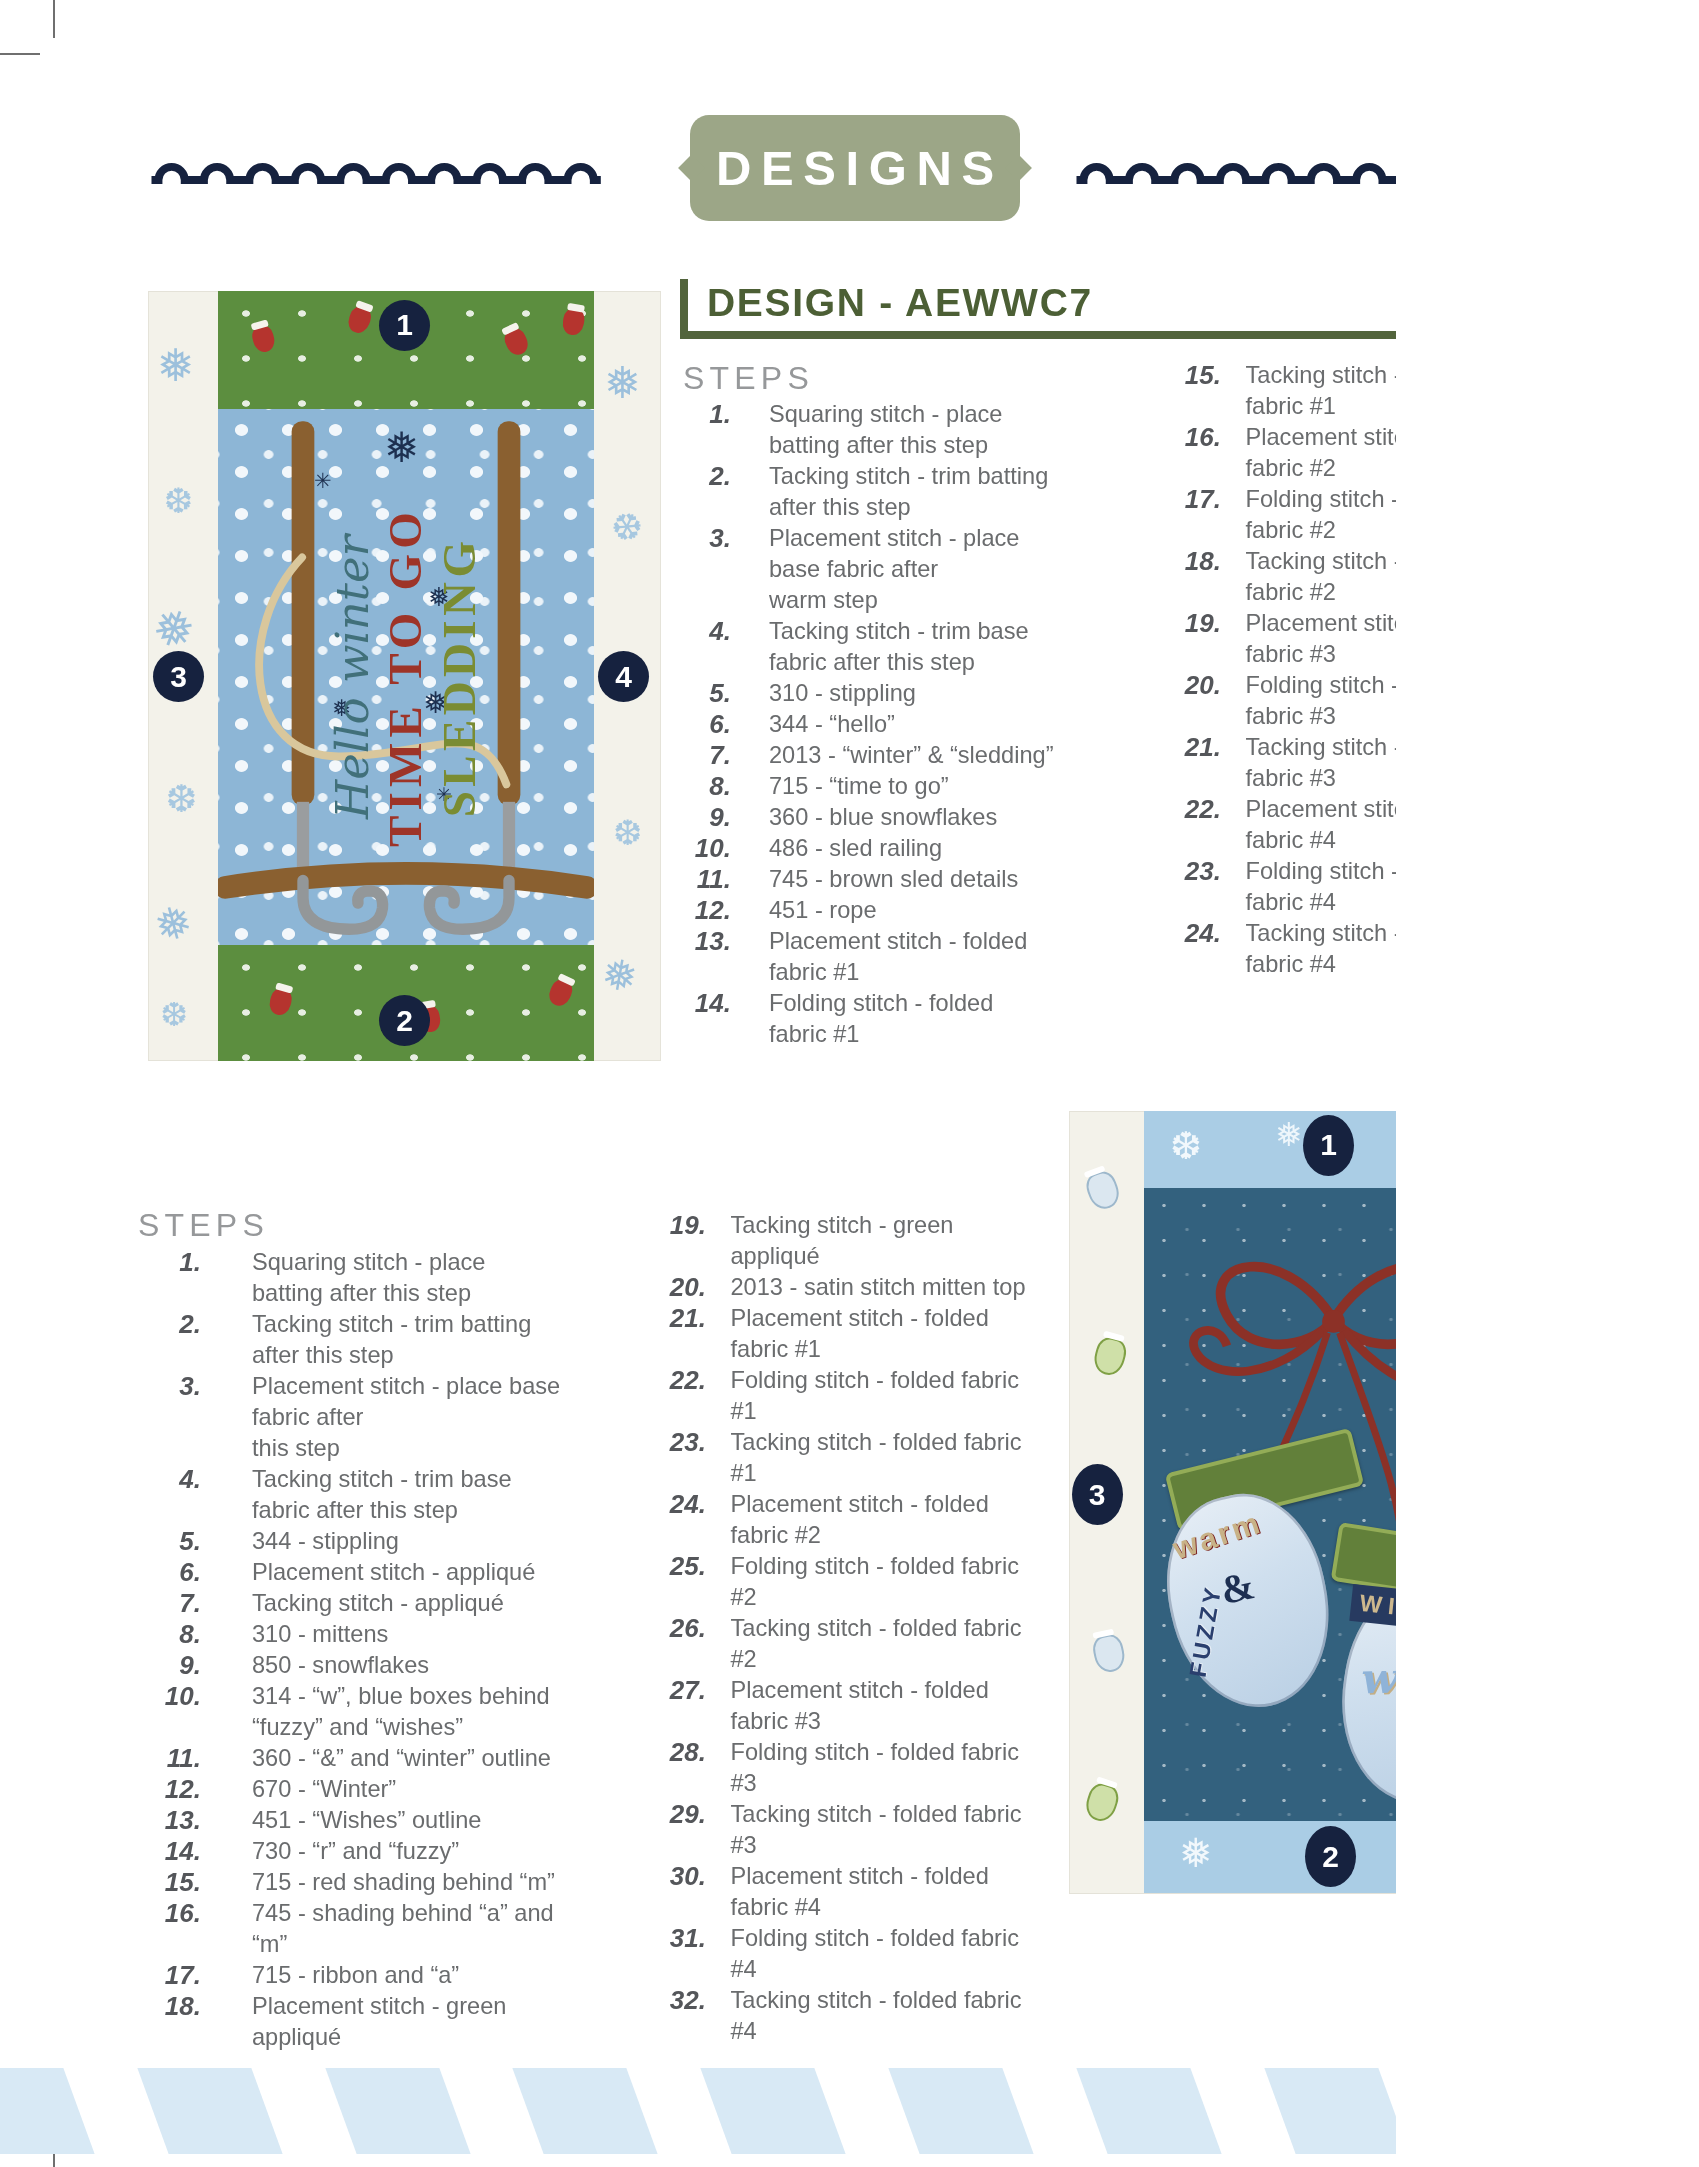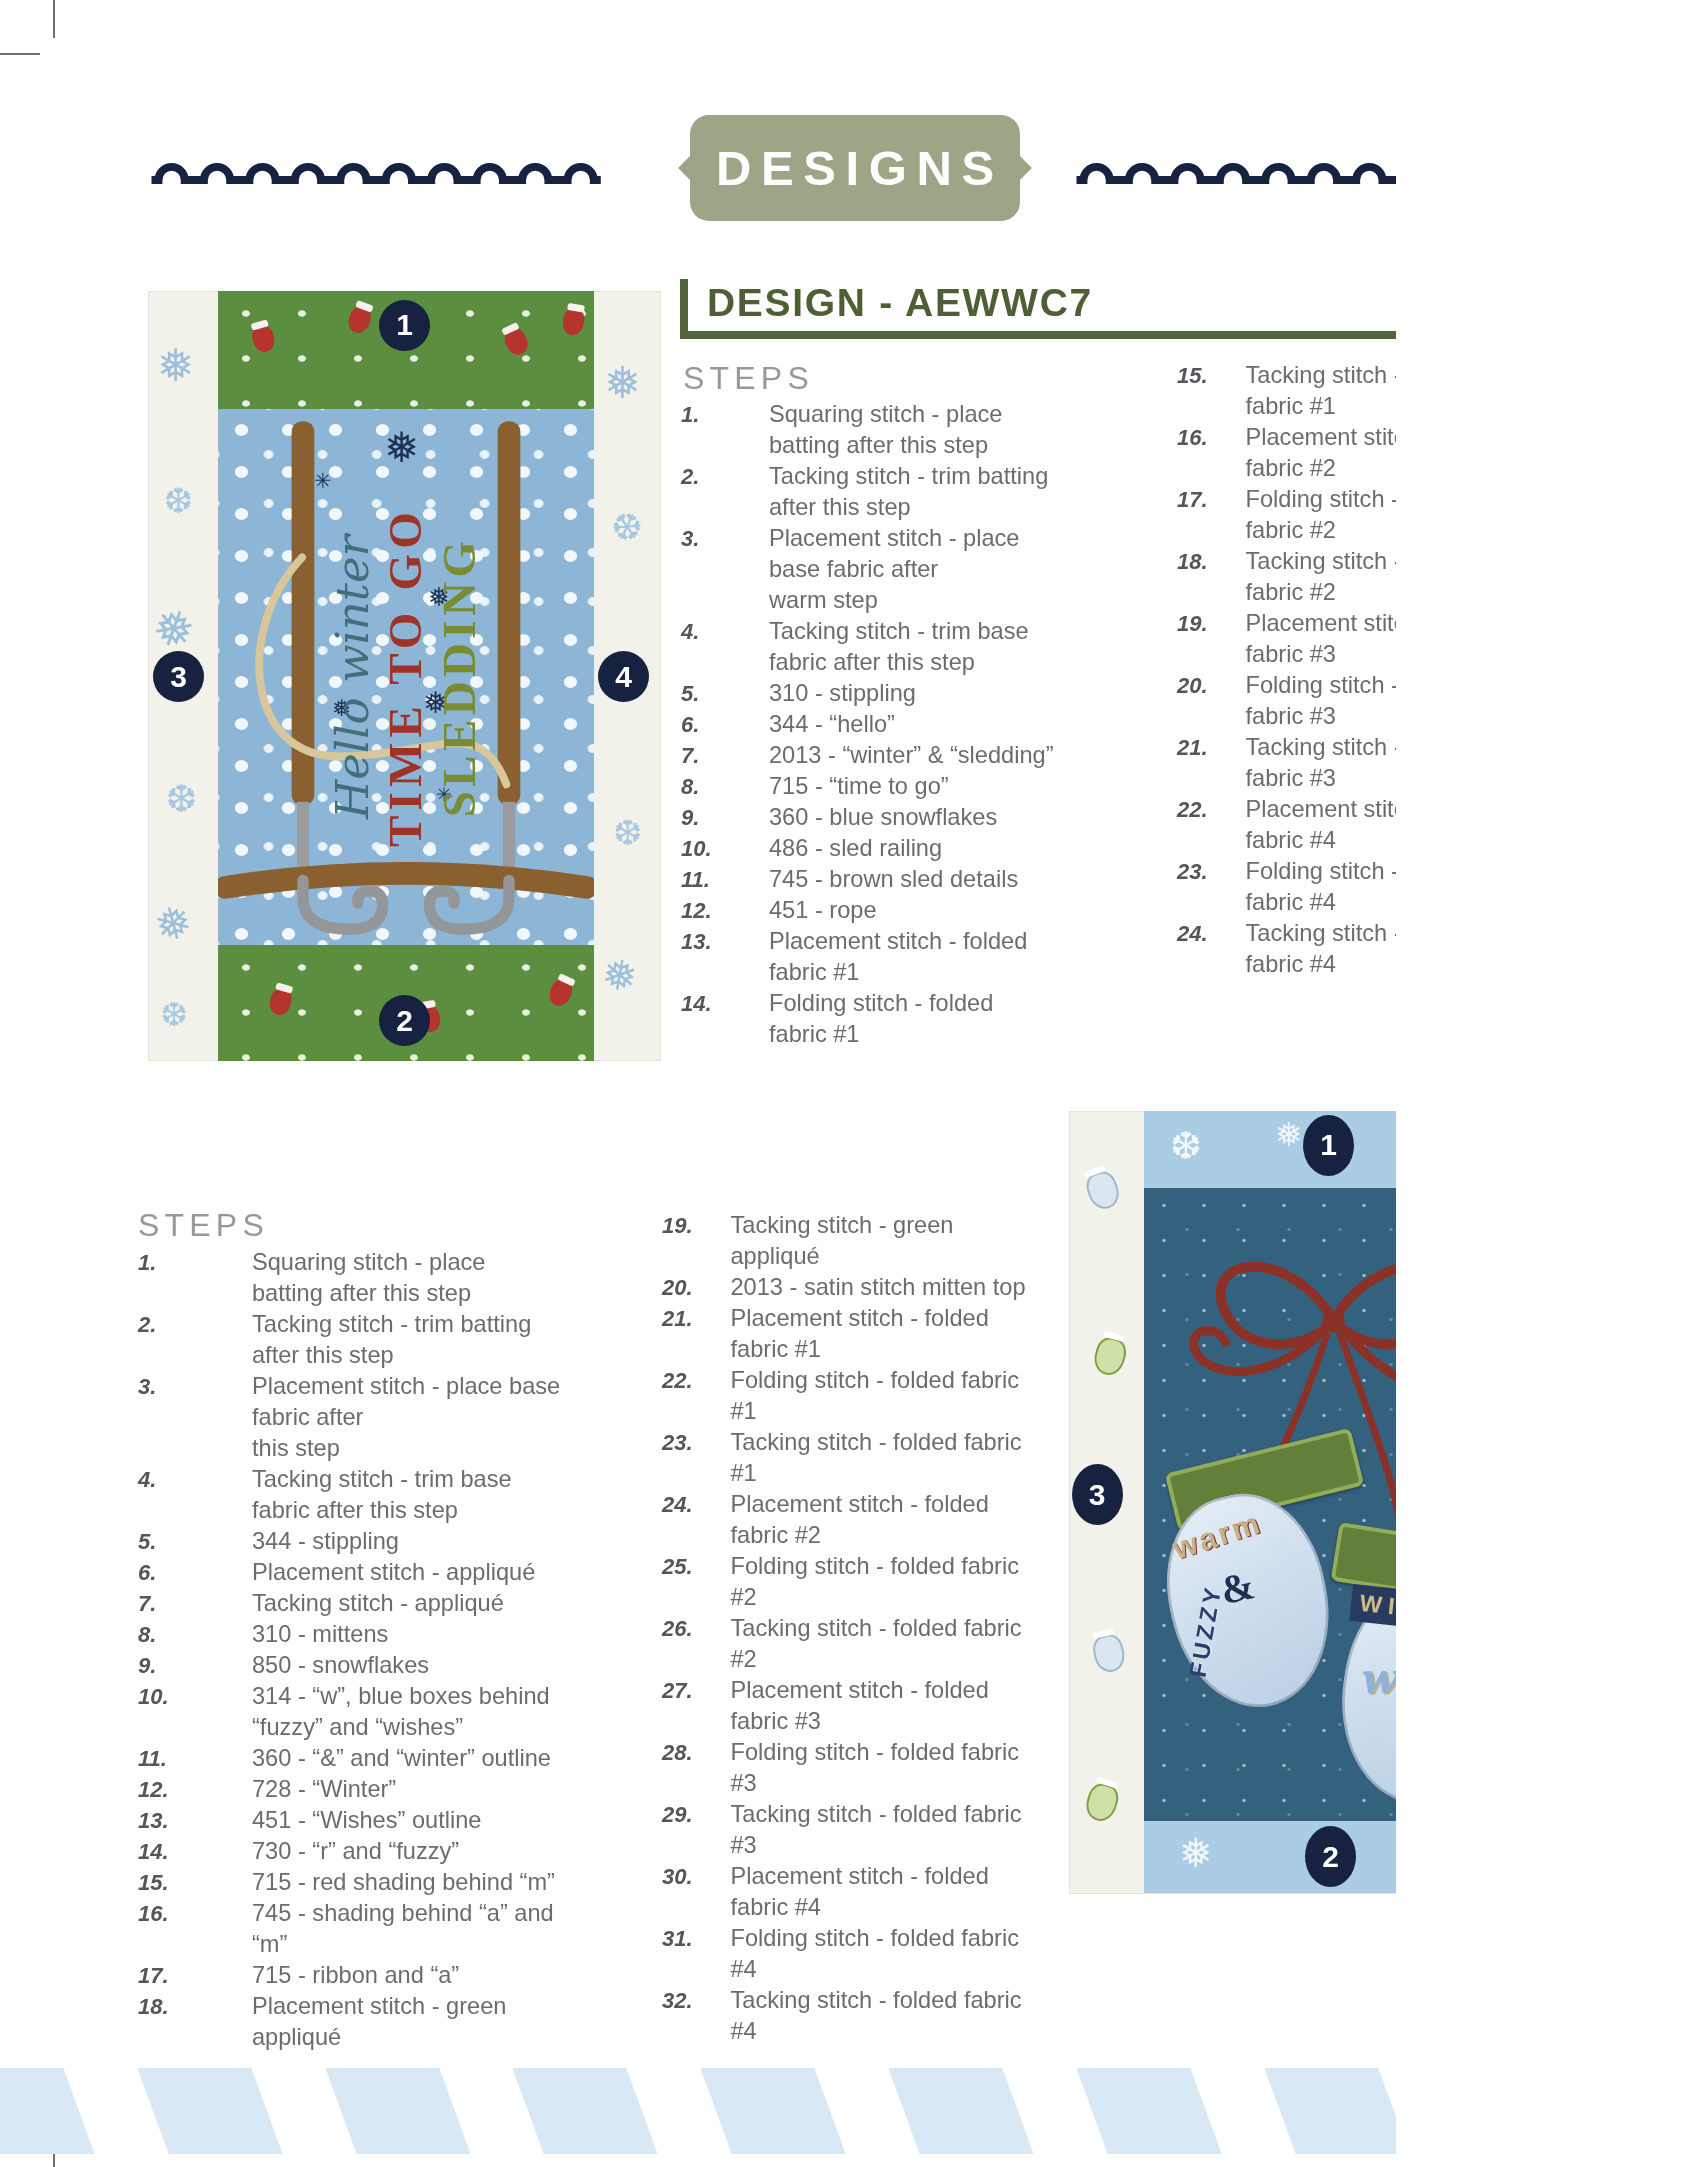--- a/index.html
+++ b/index.html
@@ -25,22 +25,22 @@
   
   .bracket{position:absolute;border-left:8.7px solid var(--olive);border-right:8.7px solid var(--olive);
            border-bottom:8.7px solid var(--olive);}
   .bracket .sec-title{position:absolute;left:19px;top:1.7px;font-weight:bold;font-size:39px;
            letter-spacing:1.7px;color:var(--title-green);white-space:nowrap;}
   .steps-label{position:absolute;color:var(--label-gray);font-size:32px;letter-spacing:5.2px;}
 
   
   .steps-col{position:absolute;}
   .step{display:flex;align-items:flex-start;}
-  .step-num{flex:none;text-align:left;font-weight:bold;font-style:italic;color:var(--num-gray);
-            font-size:22px;line-height:31px;}
+  .step-num{flex:none;text-align:right;font-weight:bold;font-style:italic;color:var(--num-gray);
+            font-size:26px;line-height:31px;}
   .step-text{white-space:pre-line;color:var(--step-gray);font-size:23.6px;line-height:31px;}
   .c1a .step-num{width:50px;} .c1a .step-text{margin-left:38px;width:376px;}
   .c2a .step-num{width:44px;} .c2a .step-text{margin-left:24.5px;width:349px;}
   .c1b .step-num{width:63px;} .c1b .step-text{margin-left:51px;width:384px;}
   .c2b .step-num{width:44px;} .c2b .step-text{margin-left:24.5px;width:349px;}
 
   
   .photo{position:absolute;overflow:hidden;background:var(--fabric);
          box-shadow:0 0 0 0.9px #e4e2d8 inset;}
   .badge{position:absolute;background:var(--navy);color:#fff;font-weight:bold;font-size:30px;
@@ -349,21 +349,21 @@
         <span class="step-num">10.</span>
         <span class="step-text">314 - “w”, blue boxes behind
 “fuzzy” and “wishes”</span>
       </div>
       <div class="step">
         <span class="step-num">11.</span>
         <span class="step-text">360 - “&amp;” and “winter” outline</span>
       </div>
       <div class="step">
         <span class="step-num">12.</span>
-        <span class="step-text">728 - “Winter”</span>
+        <span class="step-text">670 - “Winter”</span>
       </div>
       <div class="step">
         <span class="step-num">13.</span>
         <span class="step-text">451 - “Wishes” outline</span>
       </div>
       <div class="step">
         <span class="step-num">14.</span>
         <span class="step-text">730 - “r” and “fuzzy”</span>
       </div>
       <div class="step">

